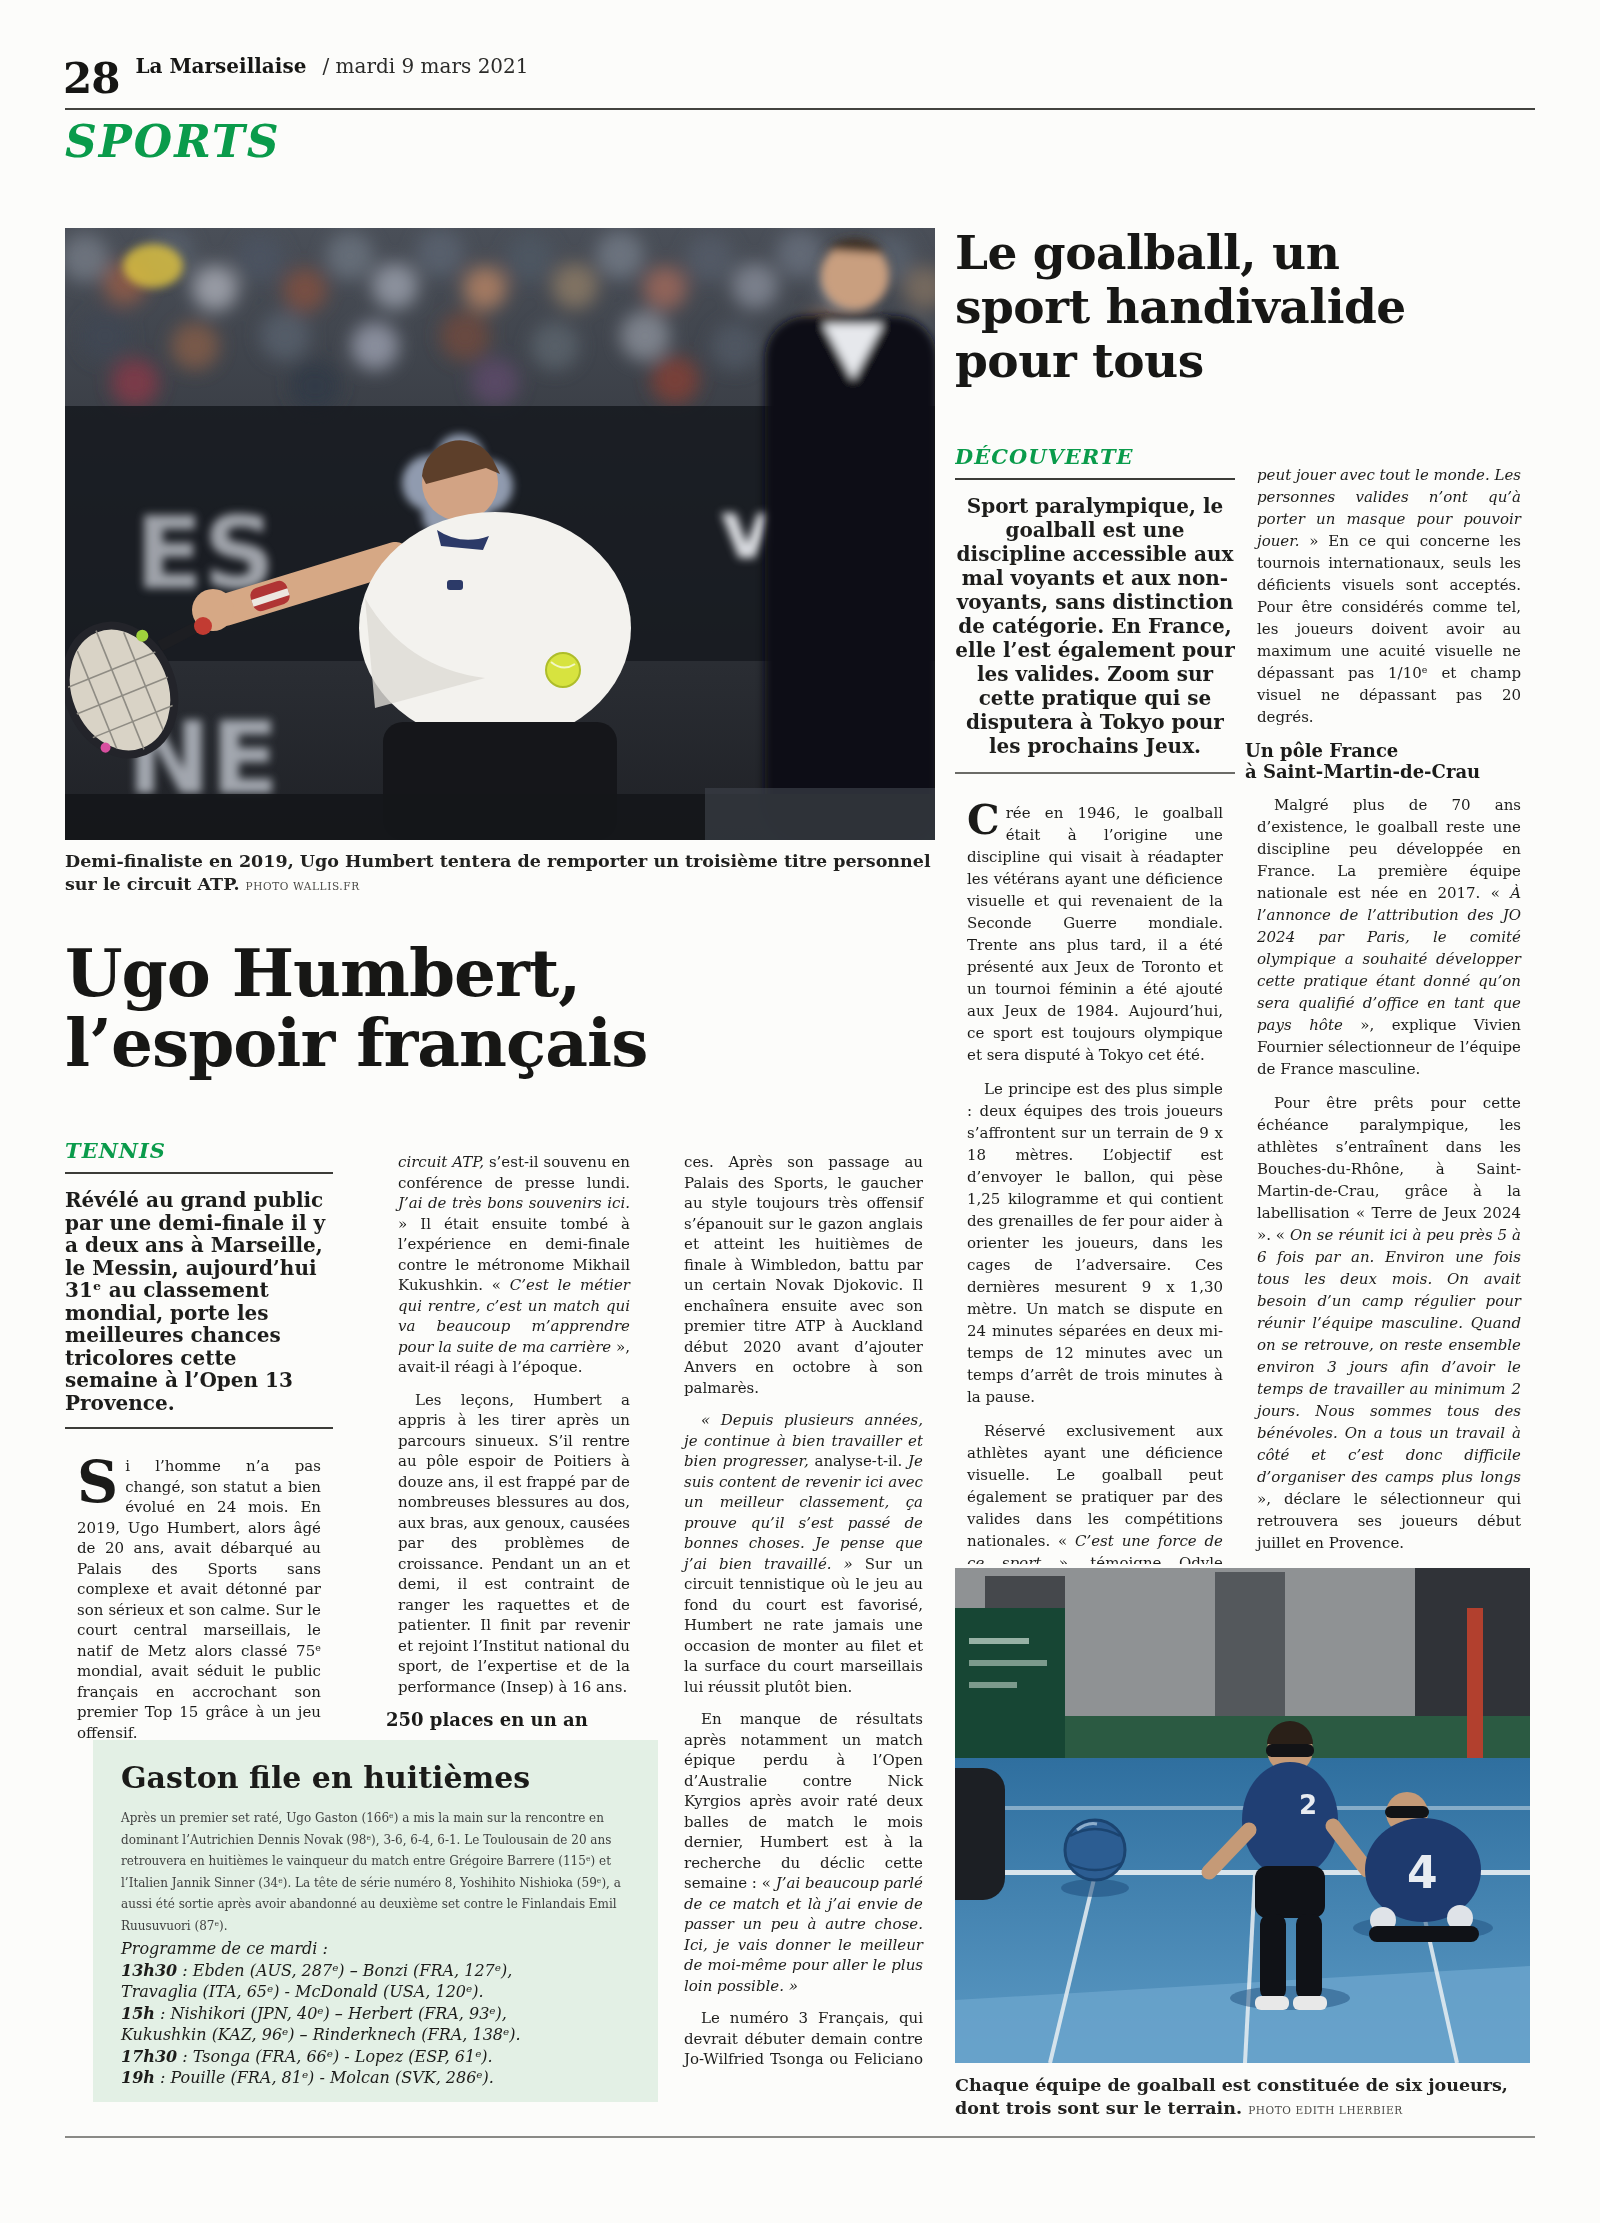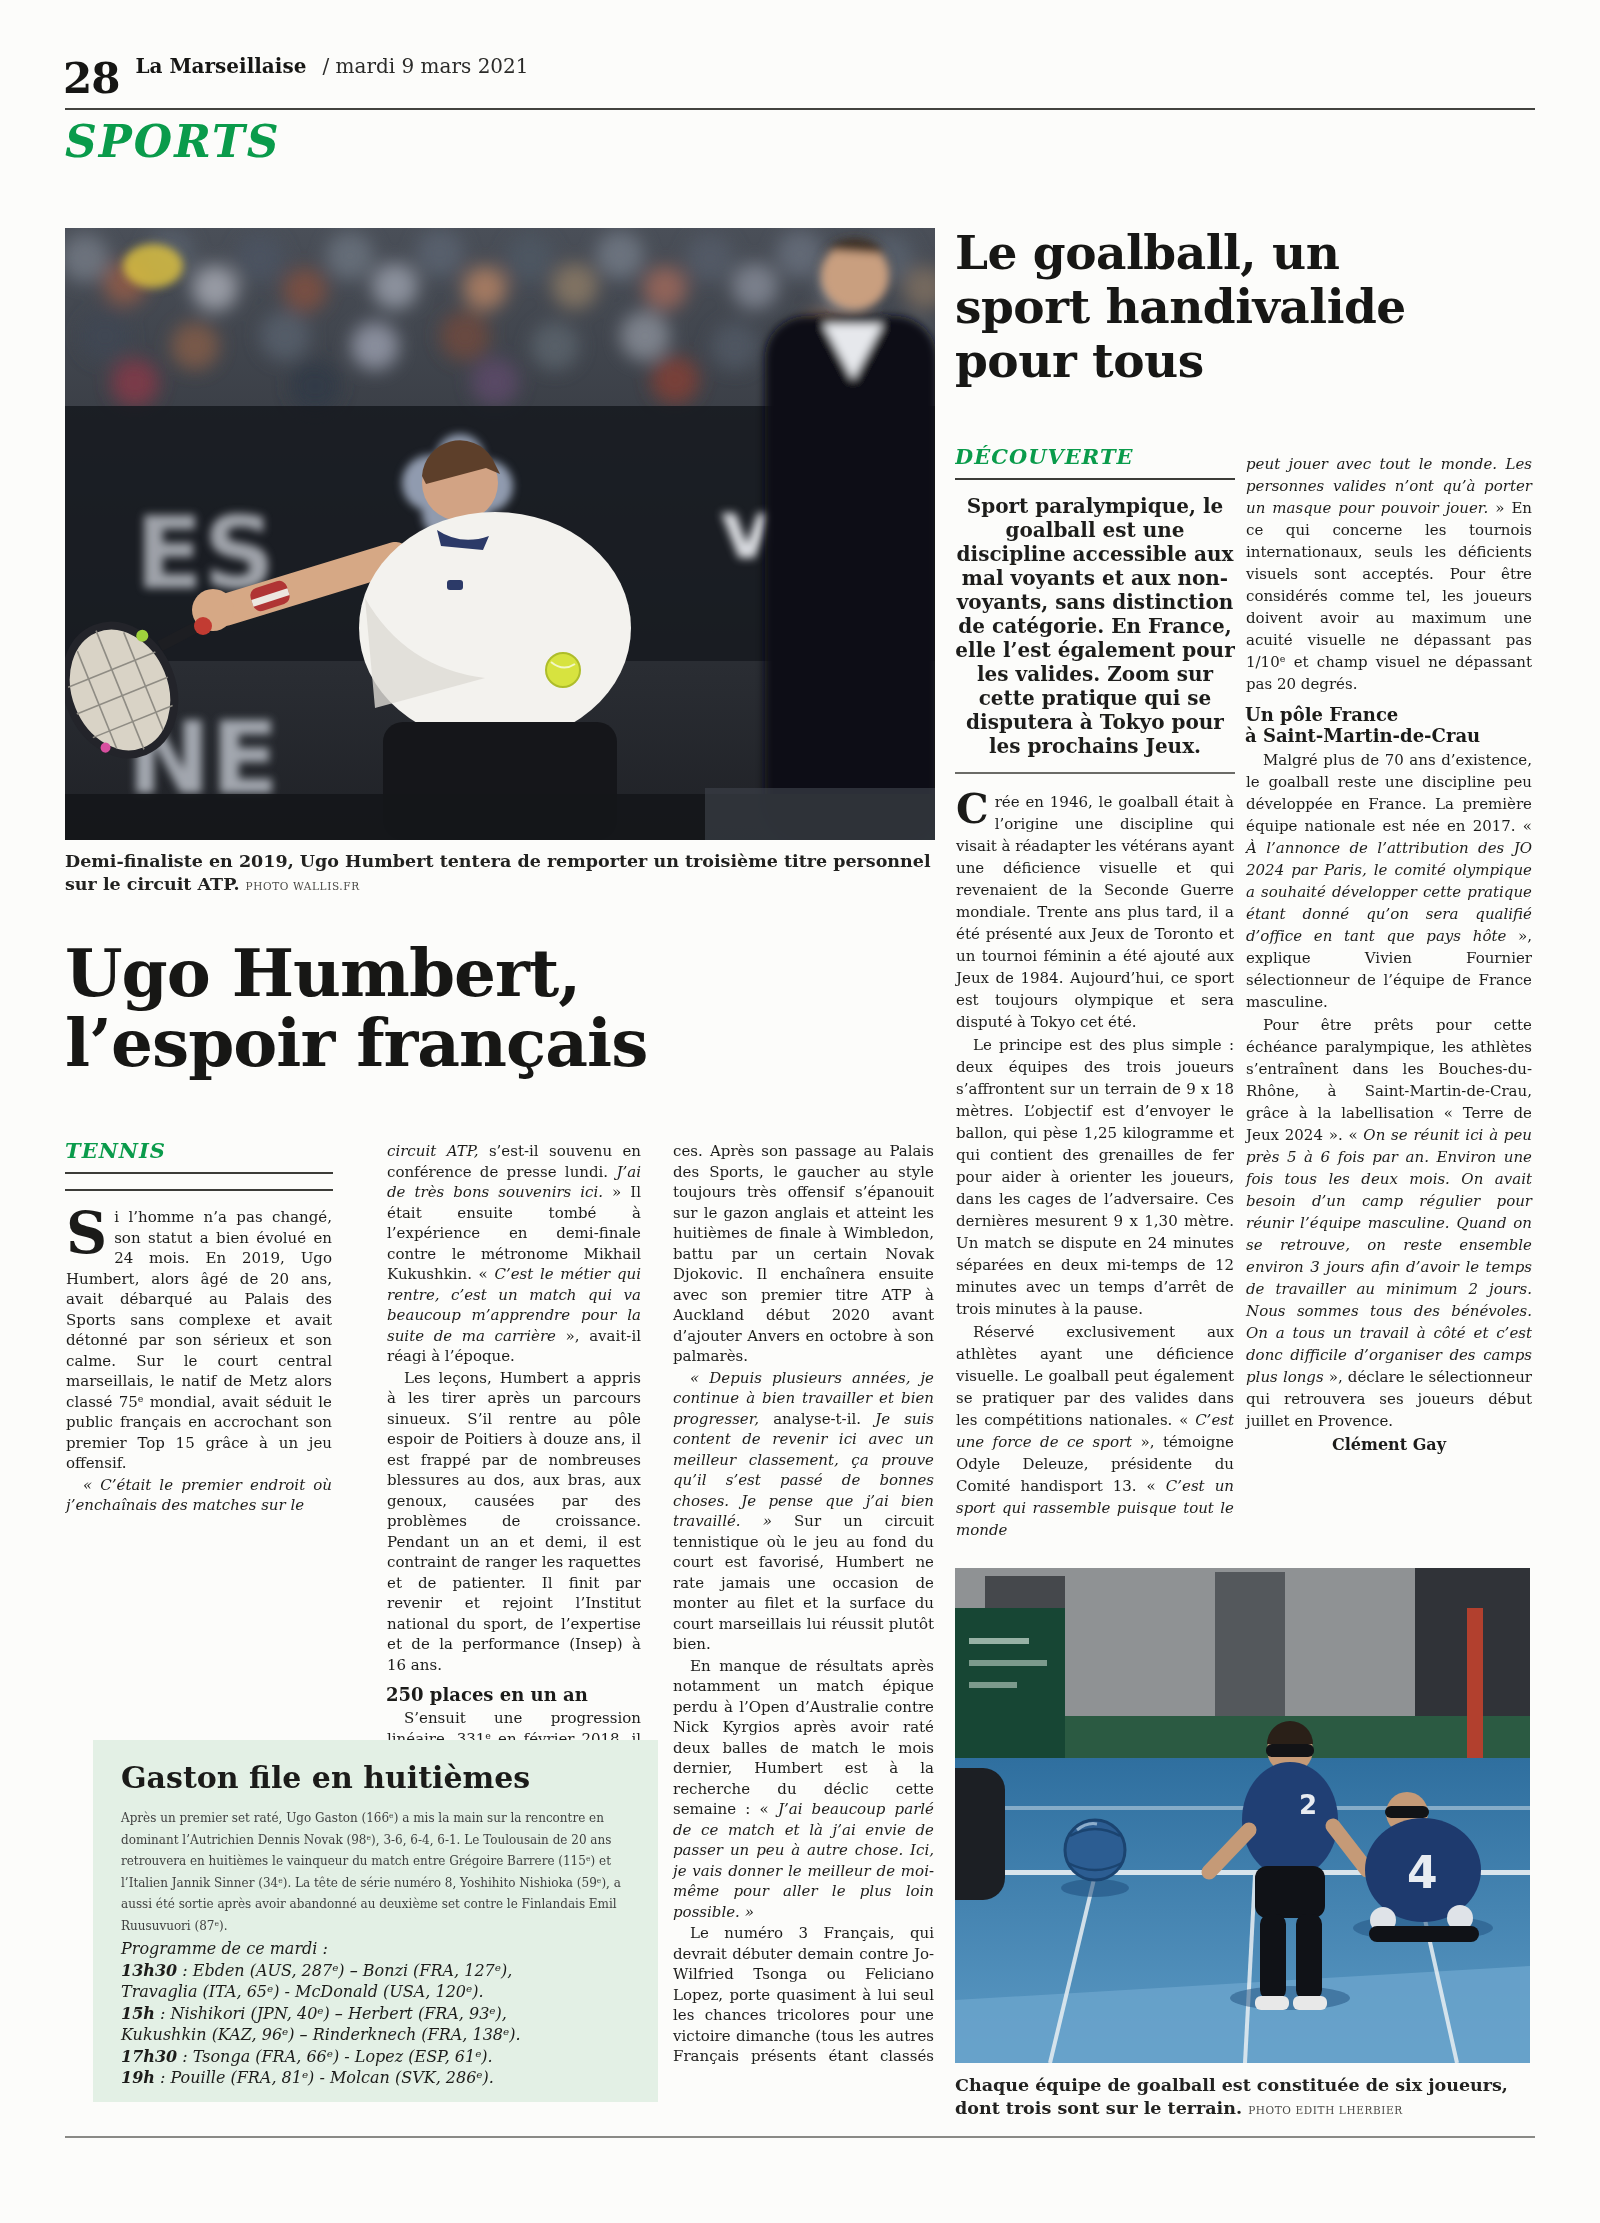--- a/index.html
+++ b/index.html
@@ -24,21 +24,21 @@
   .hl-tennis{left:65px;top:938px;width:880px;font-size:66px;line-height:70px;font-weight:bold;
        letter-spacing:-1px;color:#171715;white-space:pre-line}
   .hl-goal{left:955px;top:226px;width:600px;font-size:47px;line-height:54px;font-weight:bold;
        letter-spacing:-.5px;color:#171715;white-space:pre-line}
   .kicker{font-size:21px;font-weight:bold;font-style:italic;color:var(--green);letter-spacing:1px}
   .krule{height:2px;background:#3c3c38}
   .lead{font-size:20px;line-height:22.5px;font-weight:bold;color:#1d1d1b;text-align:left}
   .chapo{font-size:20px;line-height:24px;font-weight:bold;color:#1d1d1b;text-align:center}
   
   .col{text-align:justify;overflow:hidden}
-  .col p.bp{margin:1px;font-size:15px}
+  .col p.bp{margin:12px;font-size:15px}
   .t-col p.bp{line-height:20.5px}
   .g-col p.bp{line-height:22px}
   .ind{text-indent:17px}
   .sub{font-size:18px;line-height:21px;font-weight:bold;margin:9px 0 3px;text-align:left;white-space:pre-line;color:#1b1b19}
   .byline{font-weight:bold;margin:3px 0 0;text-align:center;font-size:16px}
   .note{font-style:italic;margin:14px 0 0;text-align:left;font-size:15.5px;line-height:21px}
   .dc{float:left;font-weight:bold;font-size:57px;line-height:45px;padding:3px 7px 0 0;color:#1b1b19}
   .dc2{font-size:41px;line-height:33px;padding:2px 6px 0 0}
   
   .gaston{left:93px;top:1740px;width:565px;height:362px;background:var(--boxgreen);padding:20px 28px 18px;box-sizing:border-box}
@@ -173,20 +173,21 @@
 <div class="abs cap" style="left:65px;top:850px;width:872px;">
   <span>Demi-finaliste en 2019, Ugo Humbert tentera de remporter un troisième titre personnel sur le circuit ATP. </span><span class="credit">PHOTO WALLIS.FR</span>
 </div>
 
 <h1 class="abs hl-tennis" style="margin:0">Ugo Humbert,
 l’espoir français</h1>
 
 <div class="abs" style="left:65px;top:1138px;width:268px;height:604px;overflow:hidden">
   <div class="kicker">TENNIS</div>
   <div class="krule" style="margin:9px 0 15px"></div>
+  <p class="lead" style="margin:0">Révélé au grand public par une demi-finale il y a deux ans à Marseille, le Messin, aujourd’hui 31ᵉ au classement mondial, porte les meilleures chances tricolores cette semaine à l’Open 13 Provence.</p>
   <div class="krule" style="margin:13px 0 15px"></div>
   <div class="col t-col">
       <p class="bp"><span class="dc">S</span><span>i l’homme n’a pas changé, son statut a bien évolué en 24 mois. En 2019, Ugo Humbert, alors âgé de 20 ans, avait débarqué au Palais des Sports sans complexe et avait détonné par son sérieux et son calme. Sur le court central marseillais, le natif de Metz alors classé 75ᵉ mondial, avait séduit le public français en accrochant son premier Top 15 grâce à un jeu offensif.</span></p>
       <p class="bp ind"><i>« C’était le premier endroit où j’enchaînais des matches sur le</i></p>
     </div>
 </div>
 
 <div class="abs col t-col" style="left:386px;top:1140px;width:256px;height:600px">
     <p class="bp"><i>circuit ATP, </i><span>s’est-il souvenu en conférence de presse lundi. </span><i>J’ai de très bons souvenirs ici. </i><span>» Il était ensuite tombé à l’expérience en demi-finale contre le métronome Mikhail Kukushkin. « </span><i>C’est le métier qui rentre, c’est un match qui va beaucoup m’apprendre pour la suite de ma carrière </i><span>», avait-il réagi à l’époque.</span></p>
     <p class="bp ind"><span>Les leçons, Humbert a appris à les tirer après un parcours sinueux. S’il rentre au pôle espoir de Poitiers à douze ans, il est frappé par de nombreuses blessures au dos, aux bras, aux genoux, causées par des problèmes de croissance. Pendant un an et demi, il est contraint de ranger les raquettes et de patienter. Il finit par revenir et rejoint l’Institut national du sport, de l’expertise et de la performance (Insep) à 16 ans.</span></p>

